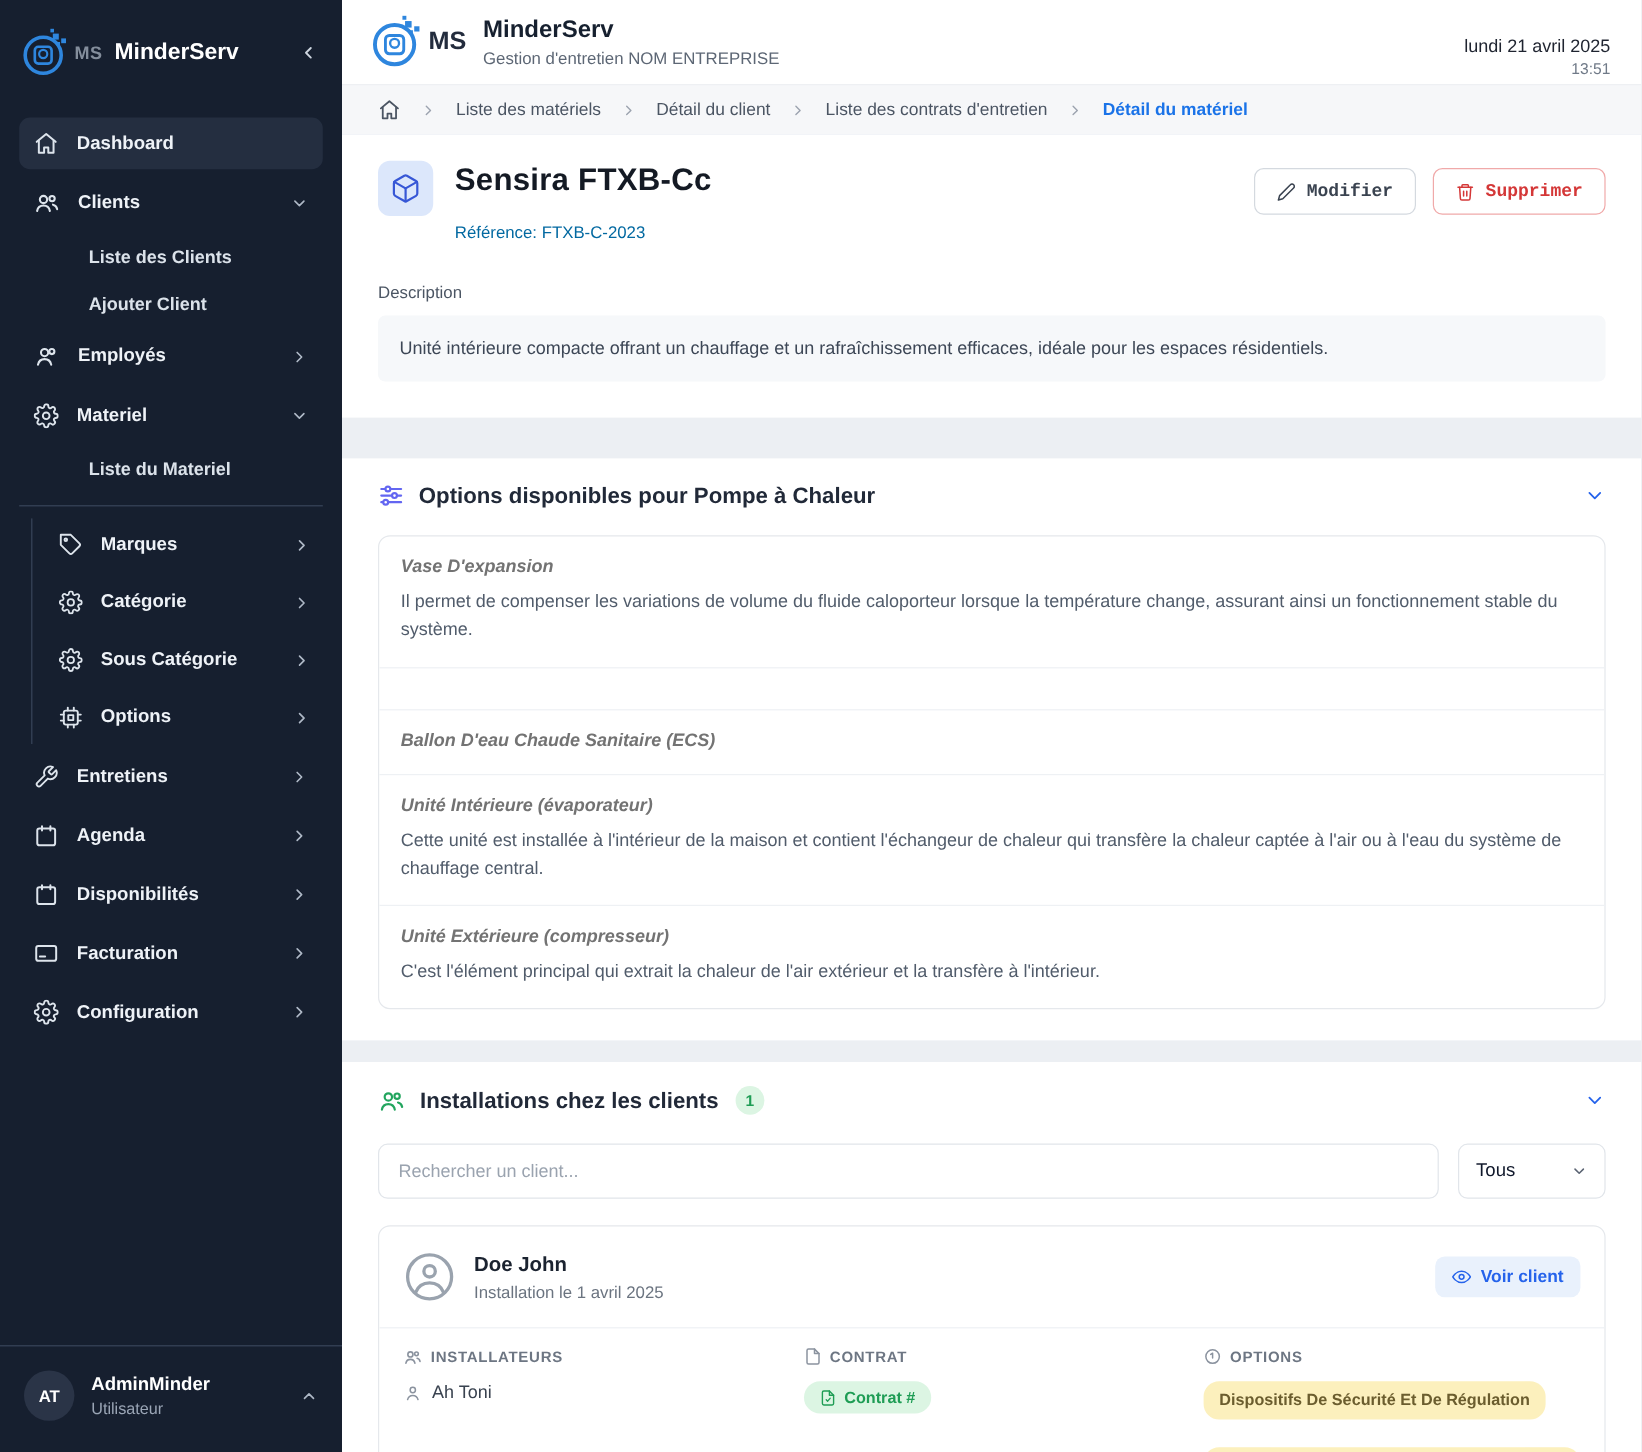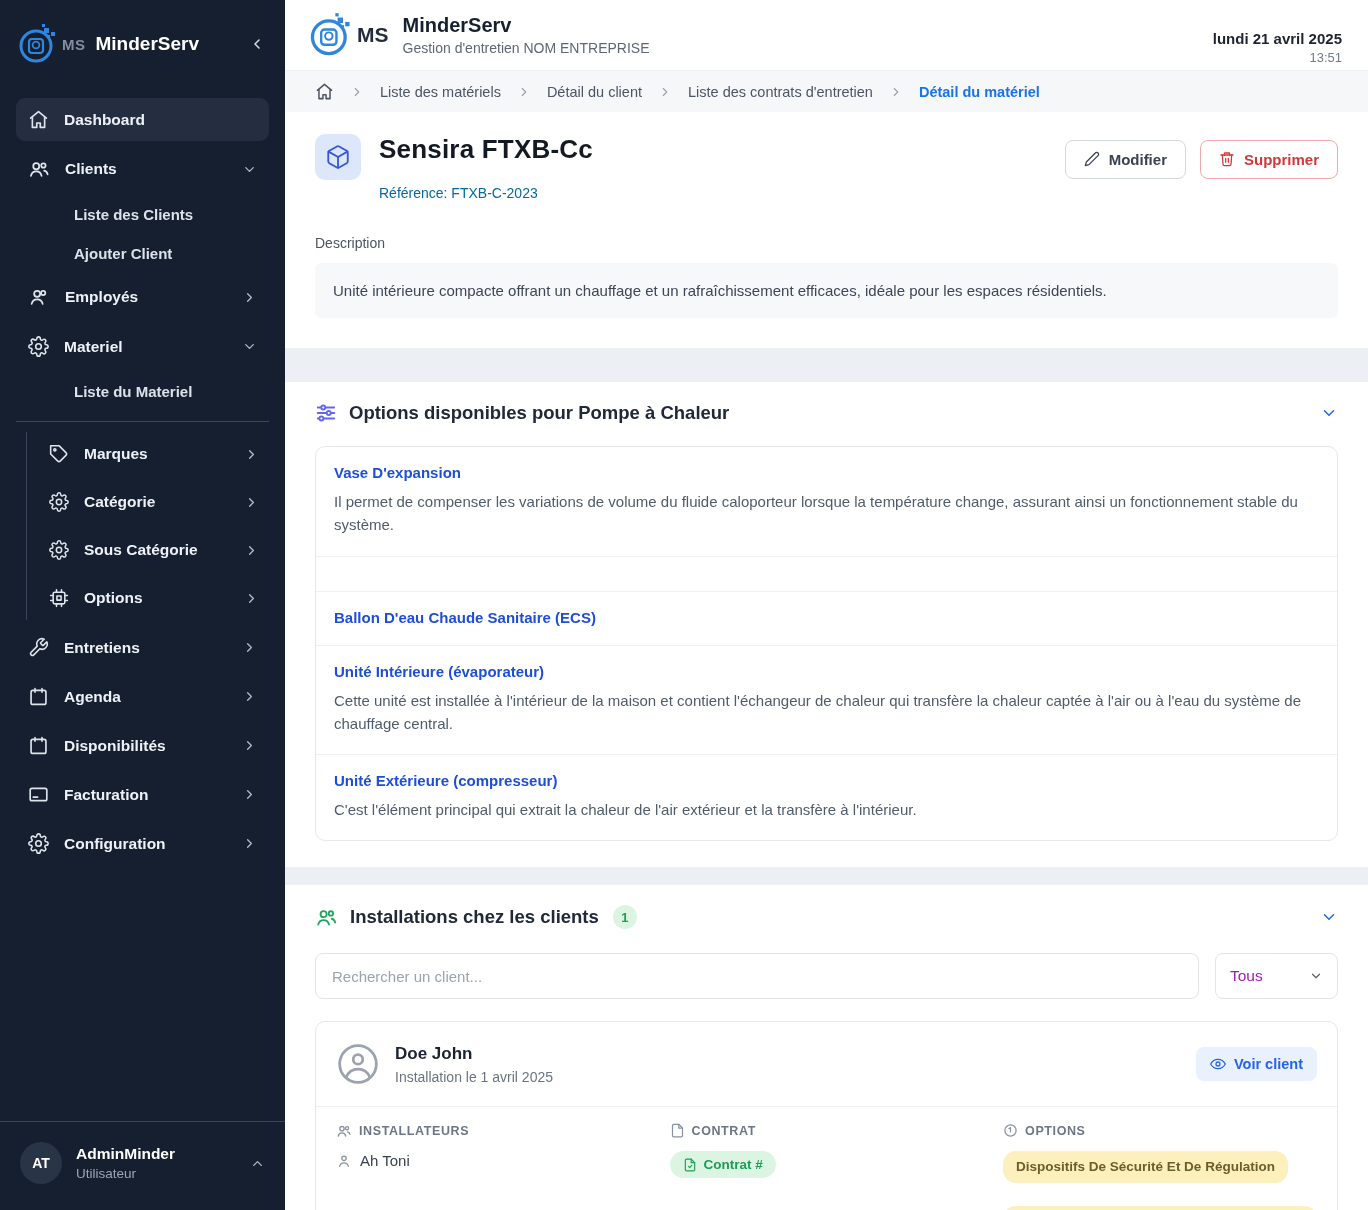--- a/index.html
+++ b/index.html
@@ -31,65 +31,65 @@
 
   
   .main { flex:1; display:flex; flex-direction:column; height:1210px; overflow:hidden; }
   .topbar { background:#ffffff; height:70px; display:flex; align-items:center; padding:0 26px 0 22px; flex:0 0 auto; }
   .topbar .logo-mark { width:48px; height:48px; }
   .topbar-ms { font-size:21px; font-weight:bold; color:#232c3d; margin-left:2px; }
   .topbar-titles { margin-left:14px; }
   .topbar-title { font-size:20px; font-weight:bold; color:#16202f; }
   .topbar-sub { font-size:14px; color:#5d6775; margin-top:3px; }
   .topbar-right { margin-left:auto; text-align:right; }
-  .topbar-date { font-size:15px; font-weight:bold; color:#1f2430;margin-top:25px; }
+  .topbar-date { font-size:15px; font-weight:normal; color:#1f2430;margin-top:25px; }
   .topbar-time { font-size:13px; color:#707a88; margin-top:3px; }
 
   .breadcrumb-bar { background:#f6f7f9; height:42px; display:flex; align-items:center; gap:16px; padding:0 30px; font-size:14.5px; color:#4b5563; flex:0 0 auto; border-top:1px solid #eef0f3; }
   .crumb { cursor:pointer; }
   .crumb-sep { color:#9ca3af; display:flex; }
   .crumb.current { color:#1a73e8; font-weight:bold; }
   .crumb-home { color:#4b5563; display:flex; cursor:pointer; }
 
   .content { flex:1; display:flex; flex-direction:column; overflow:hidden; background:#eceff3; }
   .panel { background:#ffffff; }
 
   
   .panel-head { padding:22px 30px 30px 30px; }
   .title-row { display:flex; align-items:flex-start; }
   .cube-badge { width:46px; height:46px; border-radius:10px; background:#dce7fb; display:flex; align-items:center; justify-content:center; color:#3757d6; }
   .title-block { margin-left:18px; }
   .page-title { font-size:26px; font-weight:bold; color:#141a24; letter-spacing:.2px; }
   .page-ref { font-size:14px; color:#0369a1; margin-top:20px; }
   .title-actions { margin-left:auto; display:flex; gap:14px; padding-top:6px; }
-  .btn { display:inline-flex; align-items:flex-start; gap:9px; border-radius:8px; font-size:15px; font-weight:bold; padding:10px 18px; background:#ffffff; cursor:pointer; }
+  .btn { display:inline-flex; align-items:flex-end; gap:9px; border-radius:8px; font-size:15px; font-weight:bold; padding:10px 18px; background:#ffffff; cursor:pointer;font-family:Liberation Mono, monospace; }
   .btn-modify { border:1px solid #d4d9df; color:#3a4350; }
   .btn-delete { border:1px solid #f0a9a9; color:#d43737; }
   .desc-label { font-size:14px; color:#4b5563; margin:34px 0 12px 0; }
   .desc-box { background:#f6f8fa; border-radius:6px; padding:19px 18px; font-size:15px; color:#3d4756; }
 
   
   .panel-options { margin-top:34px; padding:20px 30px 26px 30px; }
   .section-head { display:flex; align-items:center; gap:12px; }
   .section-title { font-size:18.5px; font-weight:bold; color:#212938; }
   .section-chev { margin-left:auto; color:#2563eb; cursor:pointer; }
   .options-card { margin-top:22px; border:1px solid #e5e8ec; border-radius:10px; overflow:hidden; }
   .option-item { padding:17px 18px 19px 18px; border-bottom:1px solid #eef1f4; }
   .option-item:last-child { border-bottom:none; }
   .option-item.empty { height:35px; padding:0; }
-  .option-title { font-size:15px; font-weight:bold; color:#1d4ed8; }
+  .option-title { font-size:15px; font-weight:bold; color:#737373;font-style:italic; }
   .option-desc { font-size:15px; color:#515c6b; margin-top:9px; line-height:1.55; }
 
   
   .panel-install { margin-top:18px; padding:20px 30px 30px 30px; flex:1; margin-bottom:12px; }
   .count-badge { width:24px; height:24px; border-radius:50%; background:#dcf5e3; color:#1f9d55; font-size:13px; font-weight:bold; display:flex; align-items:center; justify-content:center; margin-left:2px; }
   .search-row { display:flex; gap:16px; margin-top:24px; }
   .search-input { flex:1; height:46px; border:1px solid #e1e5ea; border-radius:8px; padding:0 16px; font-size:15px; font-family:"Liberation Sans", sans-serif; color:#374151; outline:none; }
   .search-input::placeholder { color:#9aa3af; }
-  .filter-select { width:123px; height:46px; border:1px solid #e1e5ea; border-radius:8px; display:flex; align-items:center; justify-content:space-between; padding:0 14px; font-size:15.5px; color:#a21caf; cursor:pointer; background:#ffffff; }
+  .filter-select { width:123px; height:46px; border:1px solid #e1e5ea; border-radius:8px; display:flex; align-items:center; justify-content:space-between; padding:0 14px; font-size:15.5px; color:#0f172a; cursor:pointer; background:#ffffff; }
   .filter-select .chev { color:#5b6473; }
 
   .client-card { margin-top:22px; border:1px solid #e5e8ec; border-radius:10px; overflow:hidden; }
   .client-top { display:flex; align-items:center; padding:20px 20px; }
   .client-avatar { color:#9aa3ae; }
   .client-names { margin-left:15px; }
   .client-name { font-size:17px; font-weight:bold; color:#1b2330; }
   .client-sub { font-size:14px; color:#6b7480; margin-top:5px; }
   .btn-view { margin-left:auto; display:inline-flex; align-items:center; gap:8px; background:#e9f1fc; color:#2563eb; border-radius:8px; padding:9px 14px; font-size:14.5px; font-weight:bold; cursor:pointer; border:none; }
   .client-cols { display:grid; grid-template-columns:1.02fr 1.02fr 0.96fr; padding:16px 20px 28px 20px; border-top:1px solid #eef1f4; }

